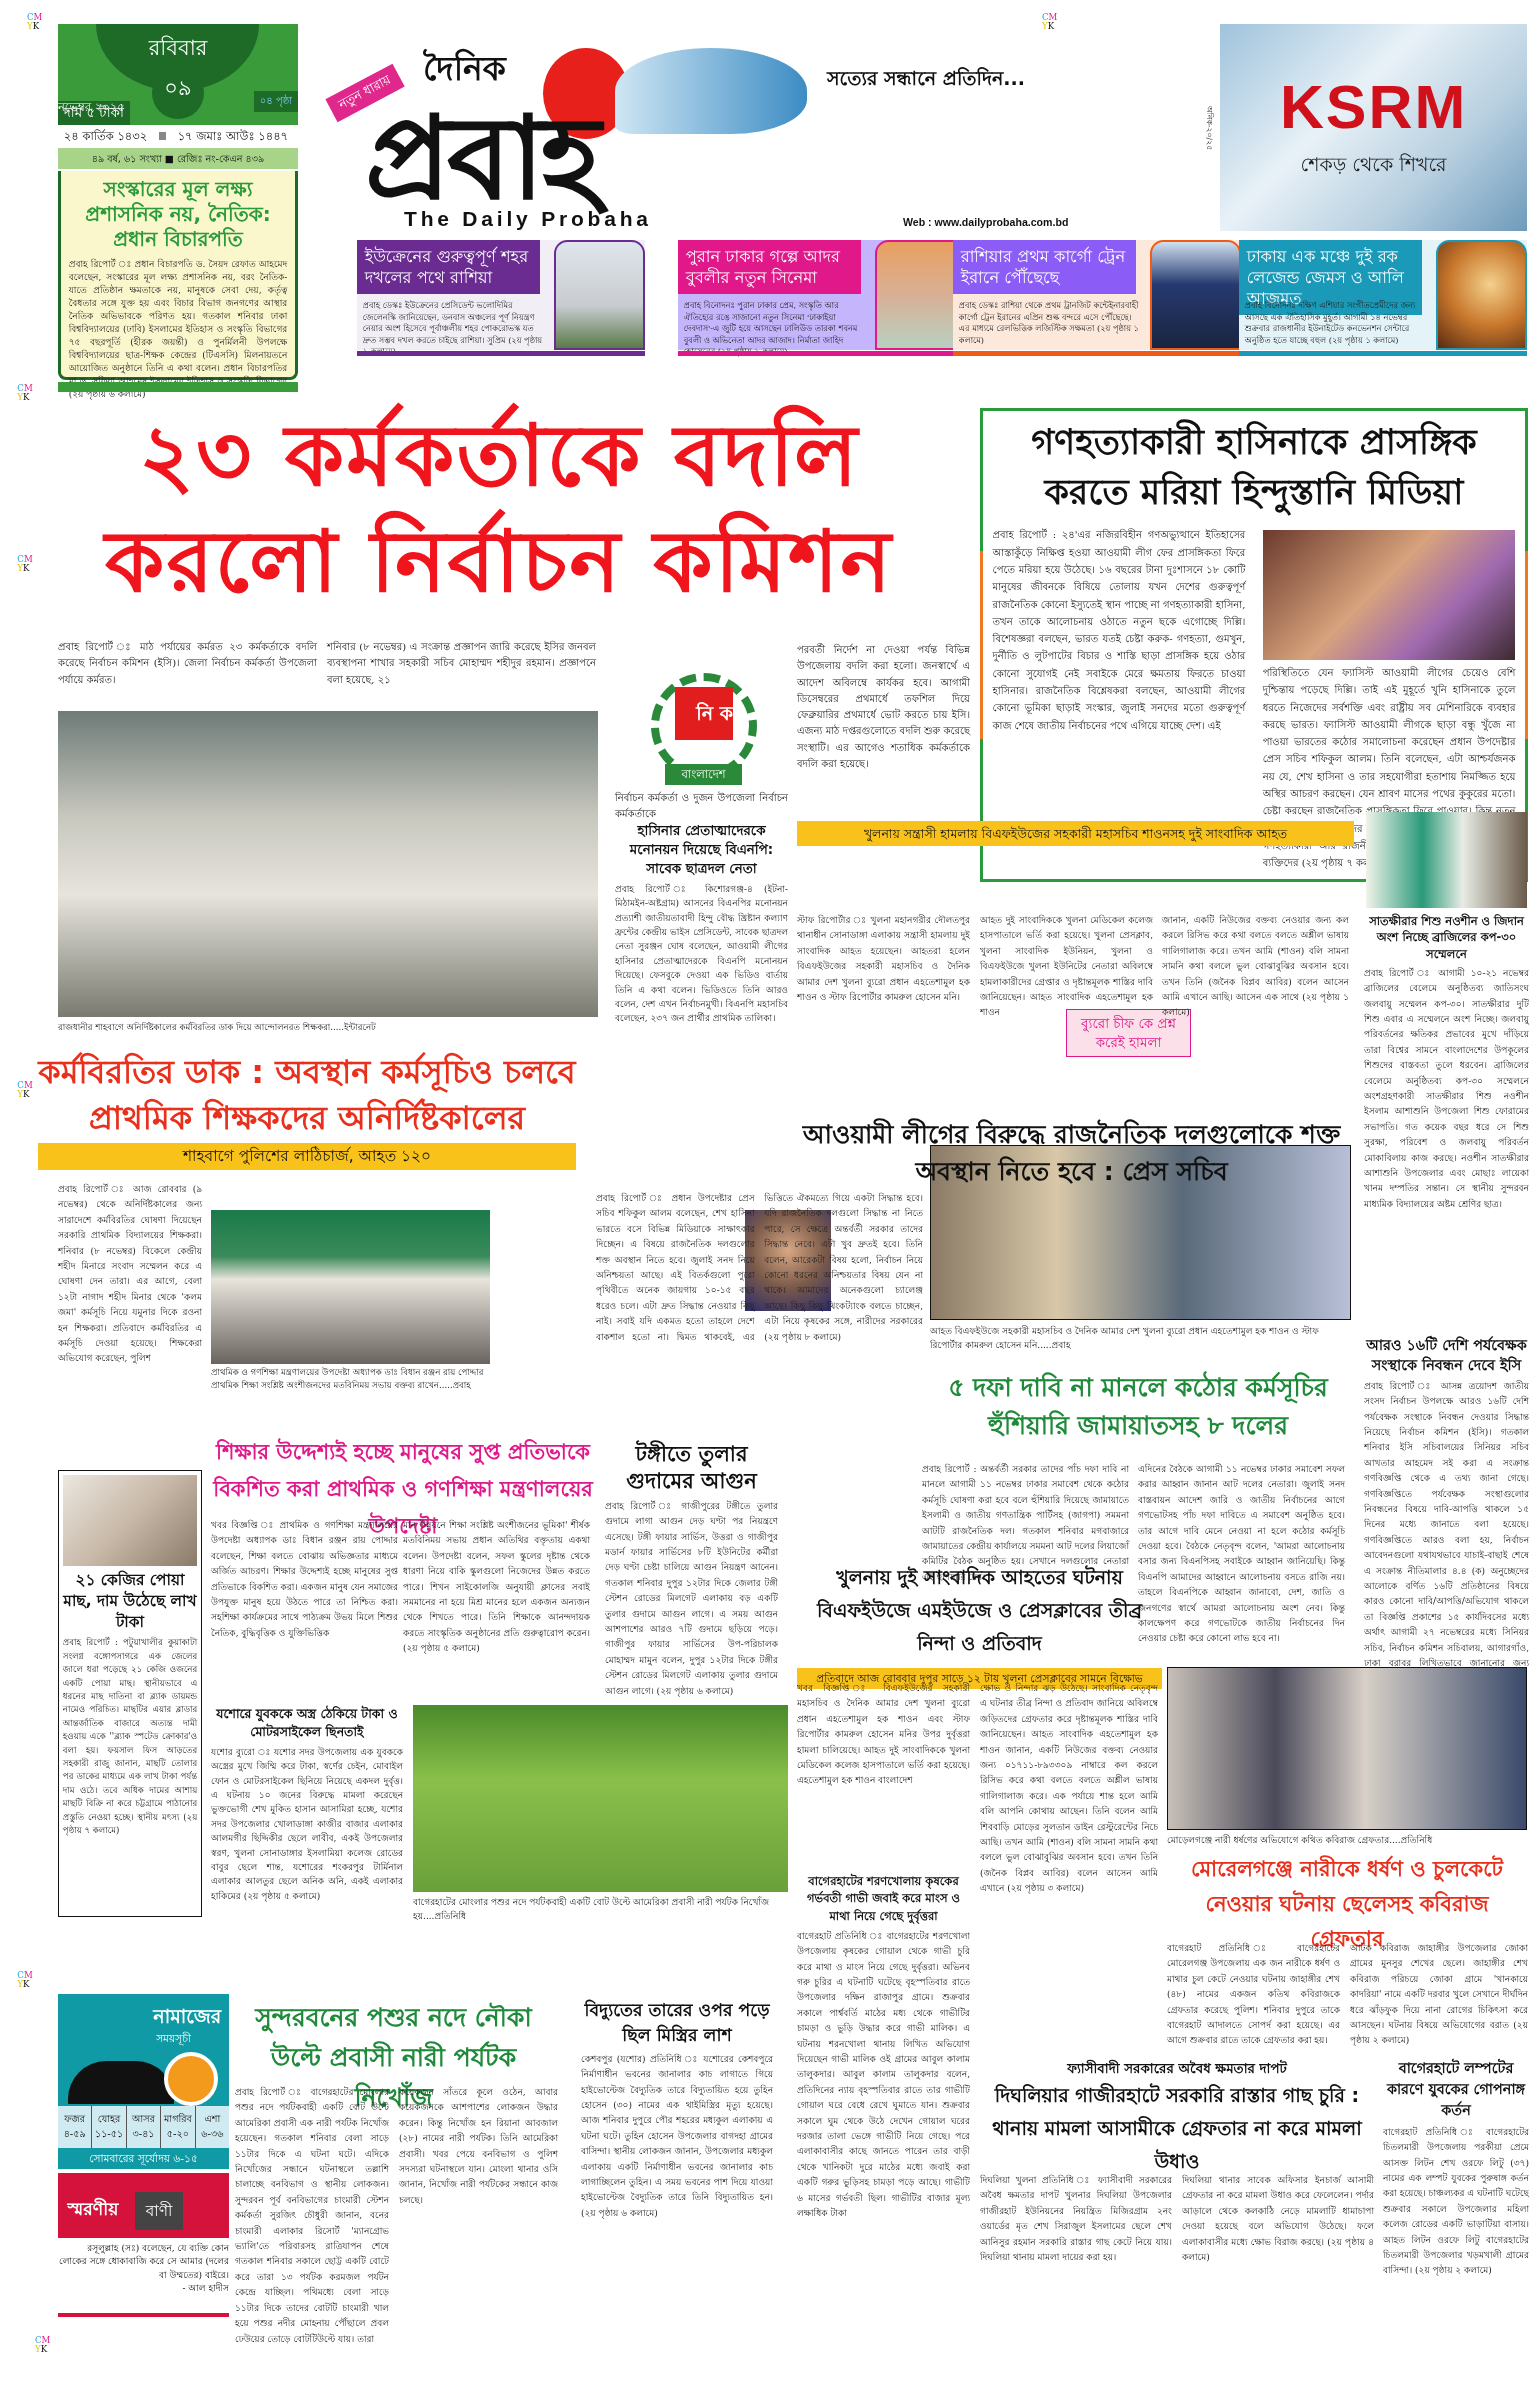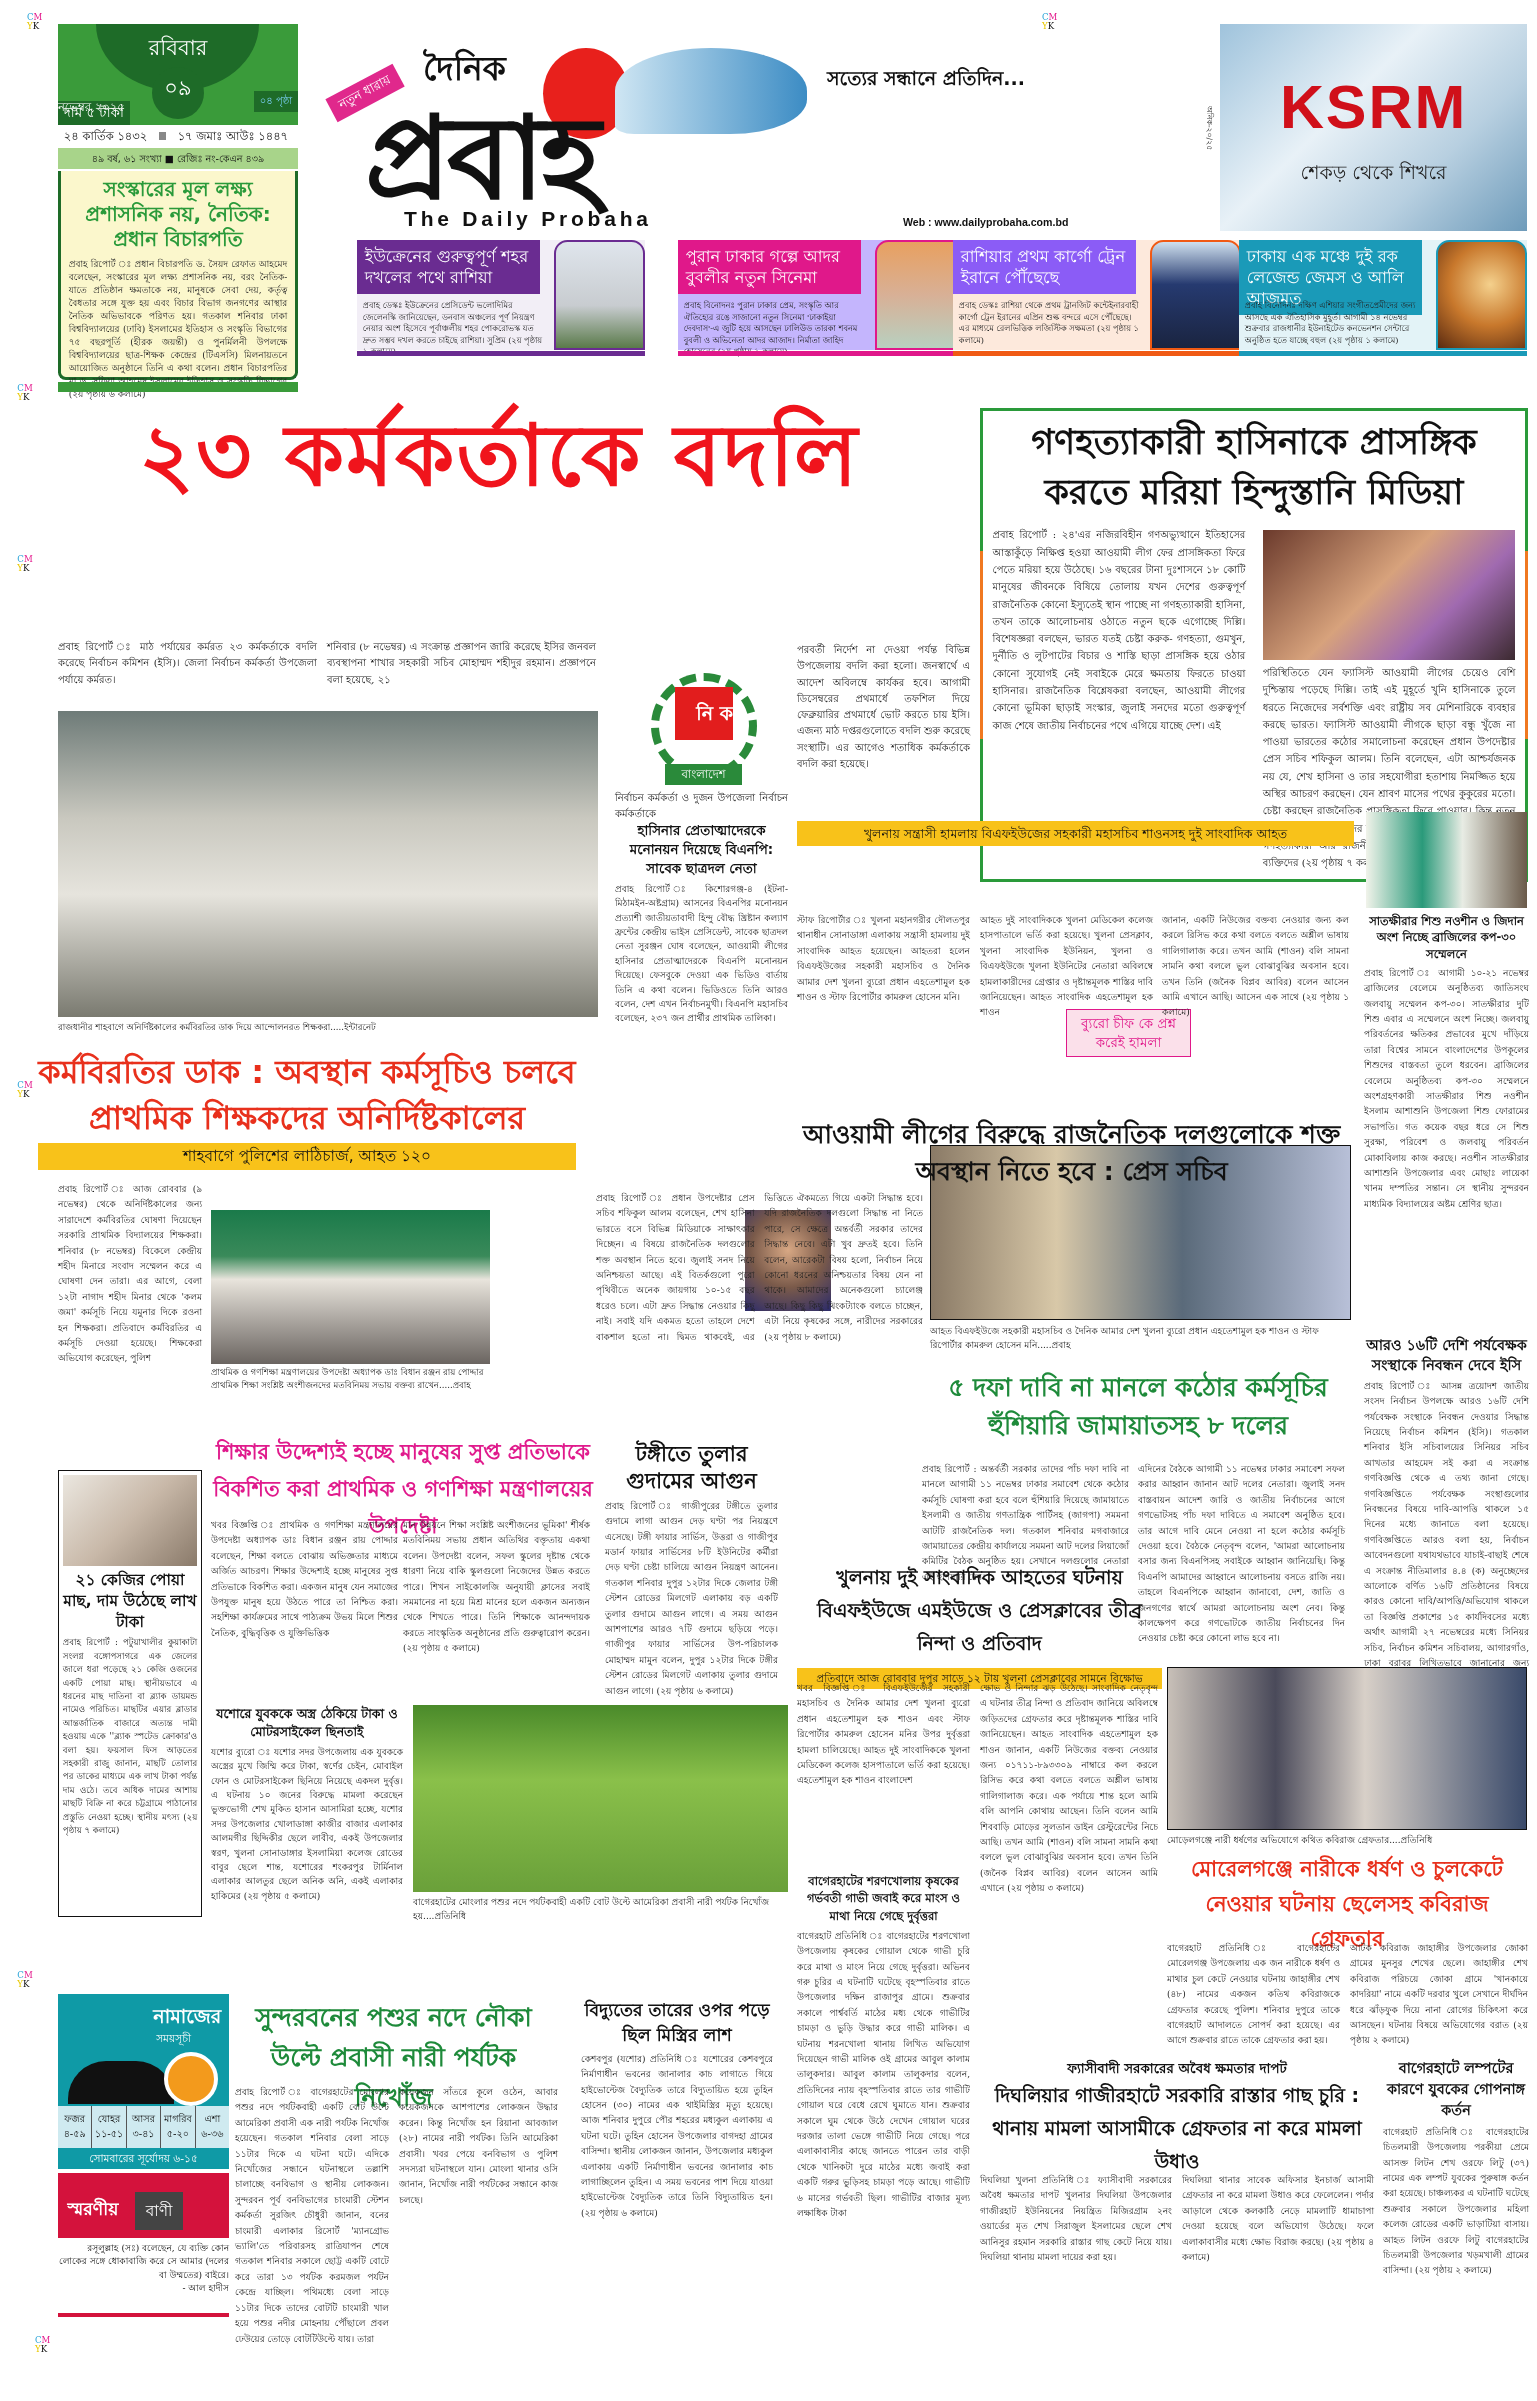--- a/index.html
+++ b/index.html
@@ -22,21 +22,21 @@
 .tag-new{position:absolute;left:0;top:56px;background:#e0288c;color:#fff;font-size:12.5px;padding:2.9px 9.6px;transform:rotate(-28deg)}
 .daily{position:absolute;left:96px;top:19px;font-size:33px;font-weight:bold}
 .sun{position:absolute;left:216px;top:24px;width:86px;height:91px;border-radius:50%;background:#e8201c}
 .wave{position:absolute;left:288px;top:24px;width:192px;height:86px;background:linear-gradient(90deg,#cfe6f3,#3c8cc4);border-radius:50% 50% 40% 10%}
 .brand{position:absolute;left:38px;top:77px;font-size:115px;font-weight:900;letter-spacing:-3.8px;line-height:115px}
 .motto{position:absolute;left:500px;top:40px;font-size:19px;font-weight:bold}
 .eng{position:absolute;left:77px;top:183px;font-family:"Liberation Sans",sans-serif;font-size:21px;font-weight:bold;letter-spacing:3.8px}
 .web{position:absolute;left:576px;top:192px;font-family:"Liberation Sans",sans-serif;font-size:10.6px;font-weight:bold}
 .ad{left:1220px;top:24px;width:307px;height:207px;background:linear-gradient(135deg,#9fc3dc,#e8f1f7 40%,#b7cfe0 70%,#6e9bba);text-align:center}
 .ad .k{font-family:"Liberation Sans",sans-serif;font-size:61px;font-weight:bold;color:#d0101a;margin-top:48px;letter-spacing:1.9px}
-.ad .s{font-size:19px;color:#222;margin-top:16px}
+.ad .s{font-size:19px;color:#222;margin-top:8px}
 .advert-code{left:1203px;top:106px;font-size:7.7px;writing-mode:vertical-rl;color:#333}
 
 .topleft{left:58px;top:171px;width:240px;height:209px;background:#fbf7cc;border:3.8px solid #1e6b28;border-top:none;border-radius:0 0 7.7px 7.7px}
 .topleft h2{color:#2a9a3a;font-size:20px;line-height:25px;text-align:center;padding:5.8px 5.8px}
 .topleft .bodytext{font-size:9px;line-height:13px;padding:0 7.7px}
 
 .teaser{top:240px;width:288px;height:110px;background:#f2eef6}
 .teaser .hd{position:absolute;left:0;top:0;width:183px;color:#fff;font-size:16.3px;line-height:21px;padding:5.8px 7.7px}
 .teaser .tx{position:absolute;left:0;top:60px;width:192px;font-family:"DejaVu Serif",serif;font-size:8.2px;line-height:11.5px;padding:0 5.8px;color:#222}
 .teaser .ph{position:absolute;right:0;top:0;width:91px;height:110px;border-radius:13.4px 13.4px 0 0;border:2.9px solid}
@@ -147,20 +147,21 @@
 </div>
 <div class="abs teaser" style="left:1239px;background:#e3f3f7">
   <div class="hd" style="background:#1a9ab8">ঢাকায় এক মঞ্চে দুই রক লেজেন্ড জেমস ও আলি আজমত</div>
   <div class="tx">প্রবাহ বিনোদনঃ দক্ষিণ এশিয়ার সংগীতপ্রেমীদের জন্য আসছে এক ঐতিহাসিক মুহূর্ত। আগামী ১৪ নভেম্বর শুক্রবার রাজধানীর ইউনাইটেড কনভেনশন সেন্টারে অনুষ্ঠিত হতে যাচ্ছে বহুল (২য় পৃষ্ঠায় ১ কলামে)</div>
   <div class="ph" style="border-color:#1a9ab8;background:radial-gradient(circle at 60% 40%,#f4d08c,#c8782c 50%,#5a2a10)"></div>
   <div class="bar" style="background:#1a9ab8"></div>
 </div>
 
 <div class="abs mainhead">
   <div>২৩ কর্মকর্তাকে বদলি</div>
+  <div>করলো নির্বাচন কমিশন</div>
 </div>
 
 <div class="abs hasina-box">
   <h2>গণহত্যাকারী হাসিনাকে প্রাসঙ্গিক করতে মরিয়া হিন্দুস্তানি মিডিয়া</h2>
   <div class="hasina-cols">
     <div class="bodytext">প্রবাহ রিপোর্ট : ২৪'এর নজিরবিহীন গণঅভ্যুত্থানে ইতিহাসের আস্তাকুঁড়ে নিক্ষিপ্ত হওয়া আওয়ামী লীগ ফের প্রাসঙ্গিকতা ফিরে পেতে মরিয়া হয়ে উঠেছে। ১৬ বছরের টানা দুঃশাসনে ১৮ কোটি মানুষের জীবনকে বিষিয়ে তোলায় যখন দেশের গুরুত্বপূর্ণ রাজনৈতিক কোনো ইস্যুতেই স্থান পাচ্ছে না গণহত্যাকারী হাসিনা, তখন তাকে আলোচনায় ওঠাতে নতুন ছকে এগোচ্ছে দিল্লি। বিশেষজ্ঞরা বলছেন, ভারত যতই চেষ্টা করুক- গণহত্যা, গুমখুন, দুর্নীতি ও লুটপাটের বিচার ও শাস্তি ছাড়া প্রাসঙ্গিক হয়ে ওঠার কোনো সুযোগই নেই সবাইকে মেরে ক্ষমতায় ফিরতে চাওয়া হাসিনার। রাজনৈতিক বিশ্লেষকরা বলছেন, আওয়ামী লীগের কোনো ভূমিকা ছাড়াই সংস্কার, জুলাই সনদের মতো গুরুত্বপূর্ণ কাজ শেষে জাতীয় নির্বাচনের পথে এগিয়ে যাচ্ছে দেশ। এই</div>
     <div style="flex:1">
       <div class="hasina-photo"></div>
       <div class="bodytext" style="font-size:10px;line-height:17.3px">পরিস্থিতিতে যেন ফ্যাসিস্ট আওয়ামী লীগের চেয়েও বেশি দুশ্চিন্তায় পড়েছে দিল্লি। তাই এই মুহূর্তে খুনি হাসিনাকে তুলে ধরতে নিজেদের সর্বশক্তি এবং রাষ্ট্রীয় সব মেশিনারিকে ব্যবহার করছে ভারত। ফ্যাসিস্ট আওয়ামী লীগকে ছাড়া বন্ধু খুঁজে না পাওয়া ভারতের কঠোর সমালোচনা করেছেন প্রধান উপদেষ্টার প্রেস সচিব শফিকুল আলম। তিনি বলেছেন, এটা আশ্চর্যজনক নয় যে, শেখ হাসিনা ও তার সহযোগীরা হতাশায় নিমজ্জিত হয়ে অস্থির আচরণ করছেন। যেন শ্রাবণ মাসের পথের কুকুরের মতো। চেষ্টা করছেন রাজনৈতিক প্রাসঙ্গিকতা ফিরে পাওয়ার। কিন্তু নতুন বাংলাদেশের মানুষ তাদের অবস্থান স্পষ্ট জানিয়ে দিয়েছে: কোনো গণহত্যাকারী আর রাজনীতি করার সুযোগ পাবেন না। এমন ব্যক্তিদের (২য় পৃষ্ঠায় ৭ কলামে)</div>
     </div>

